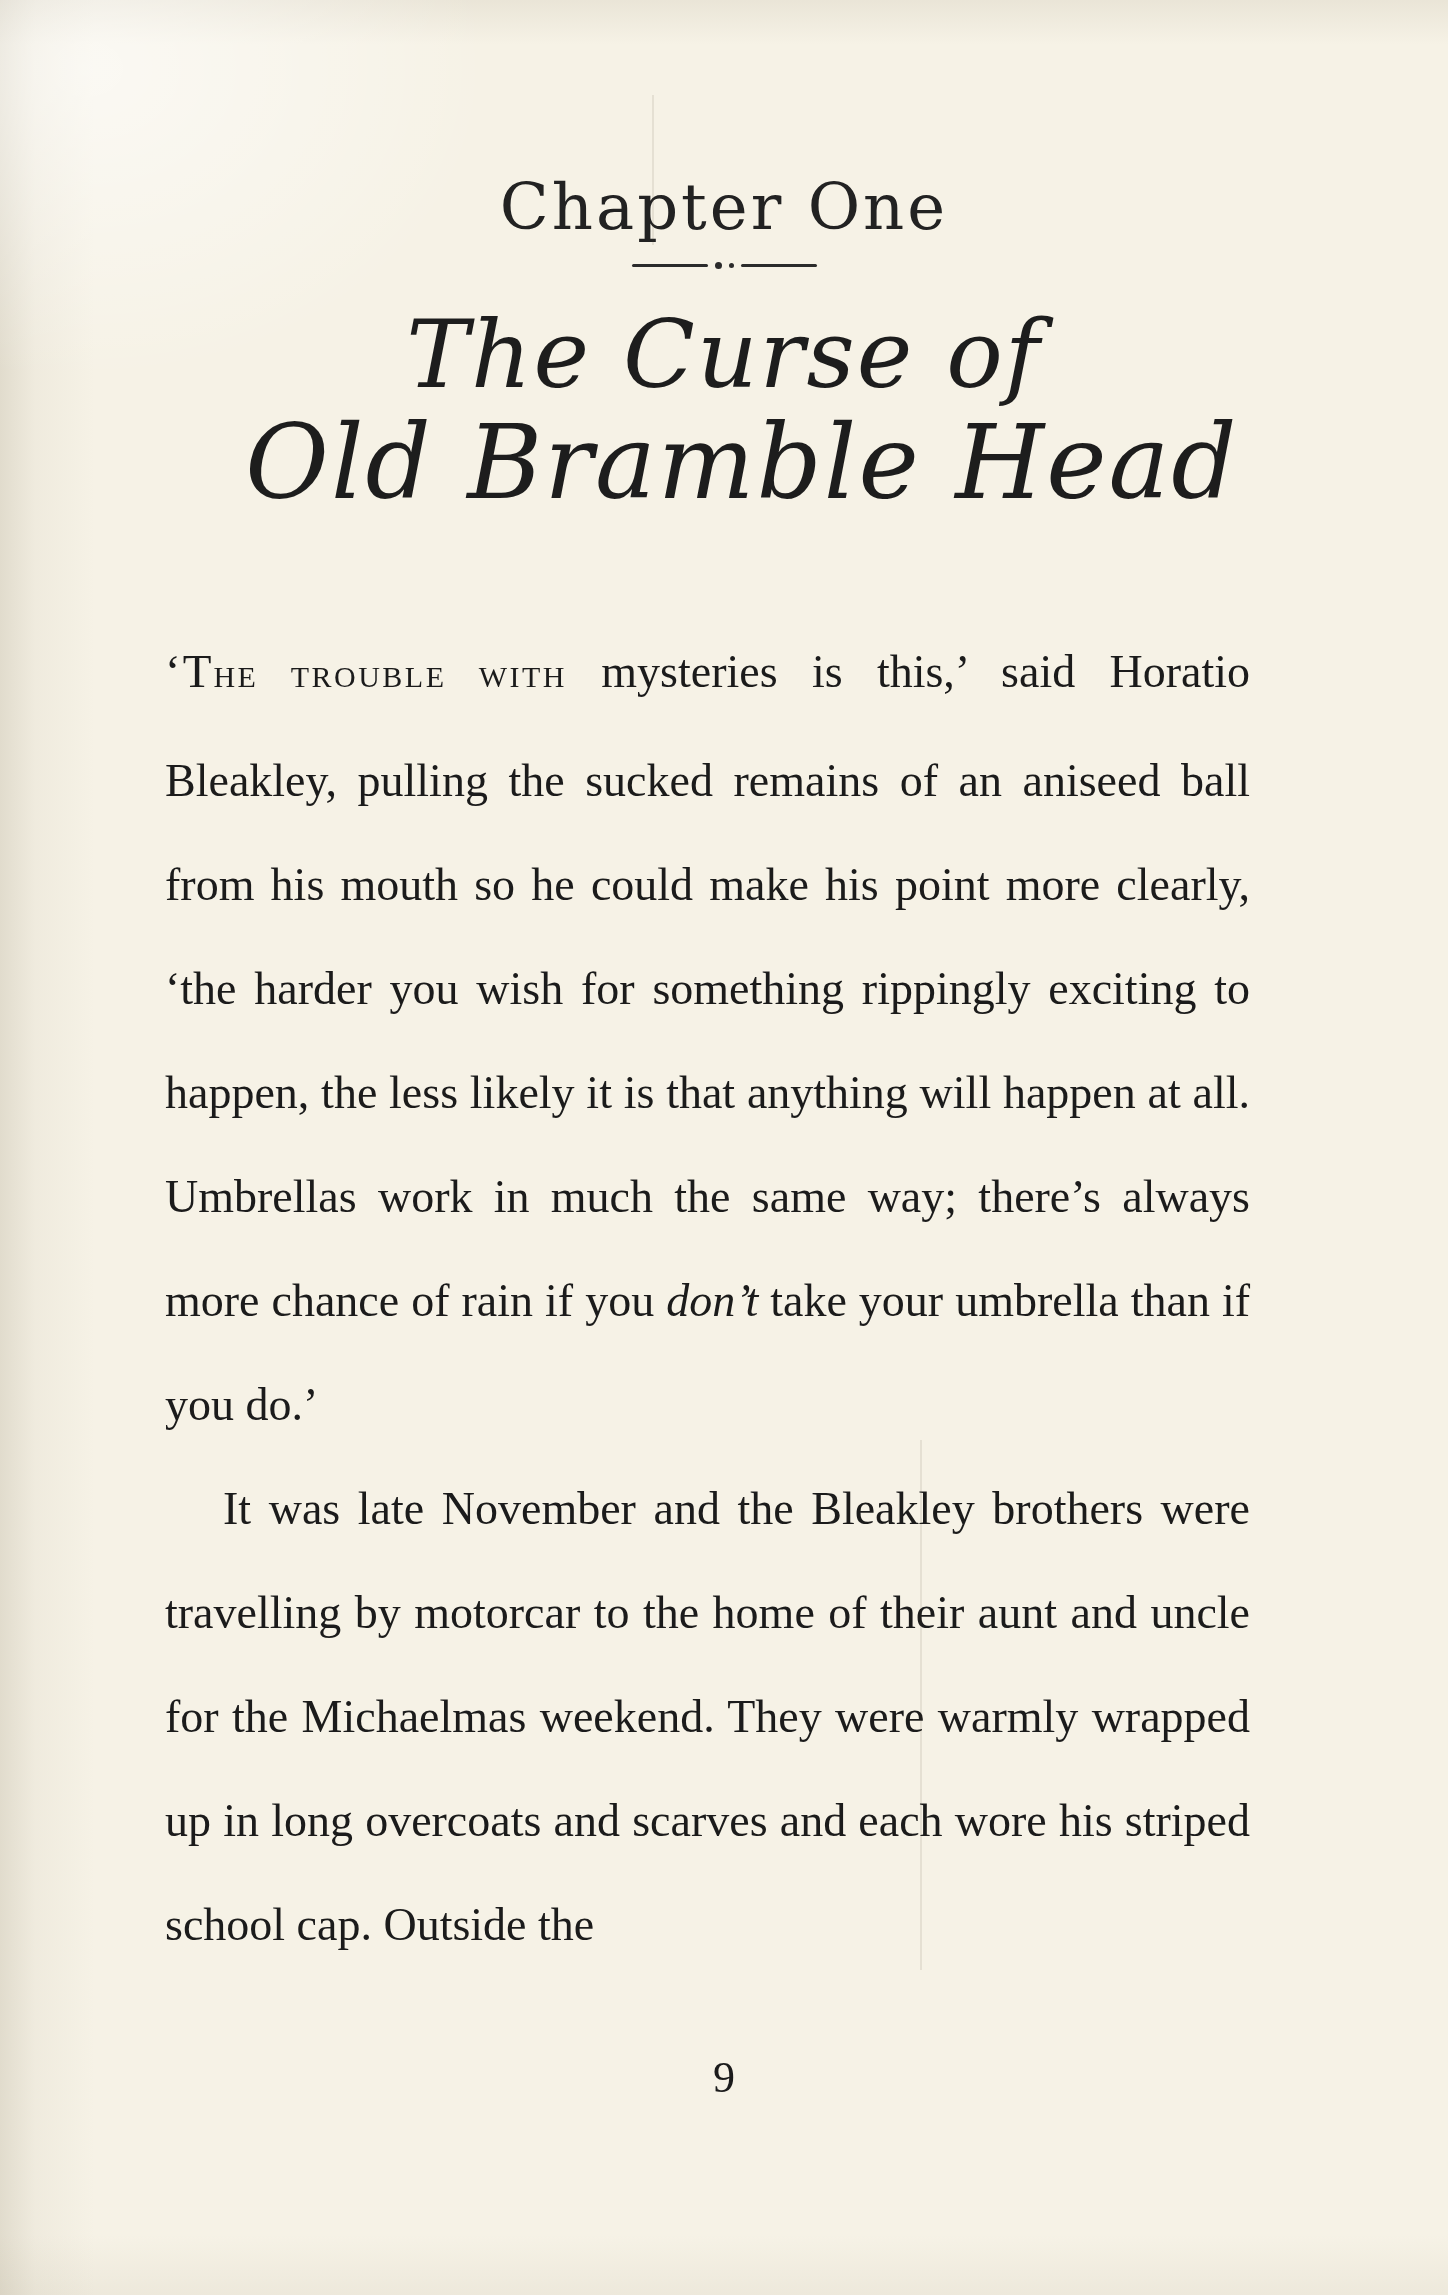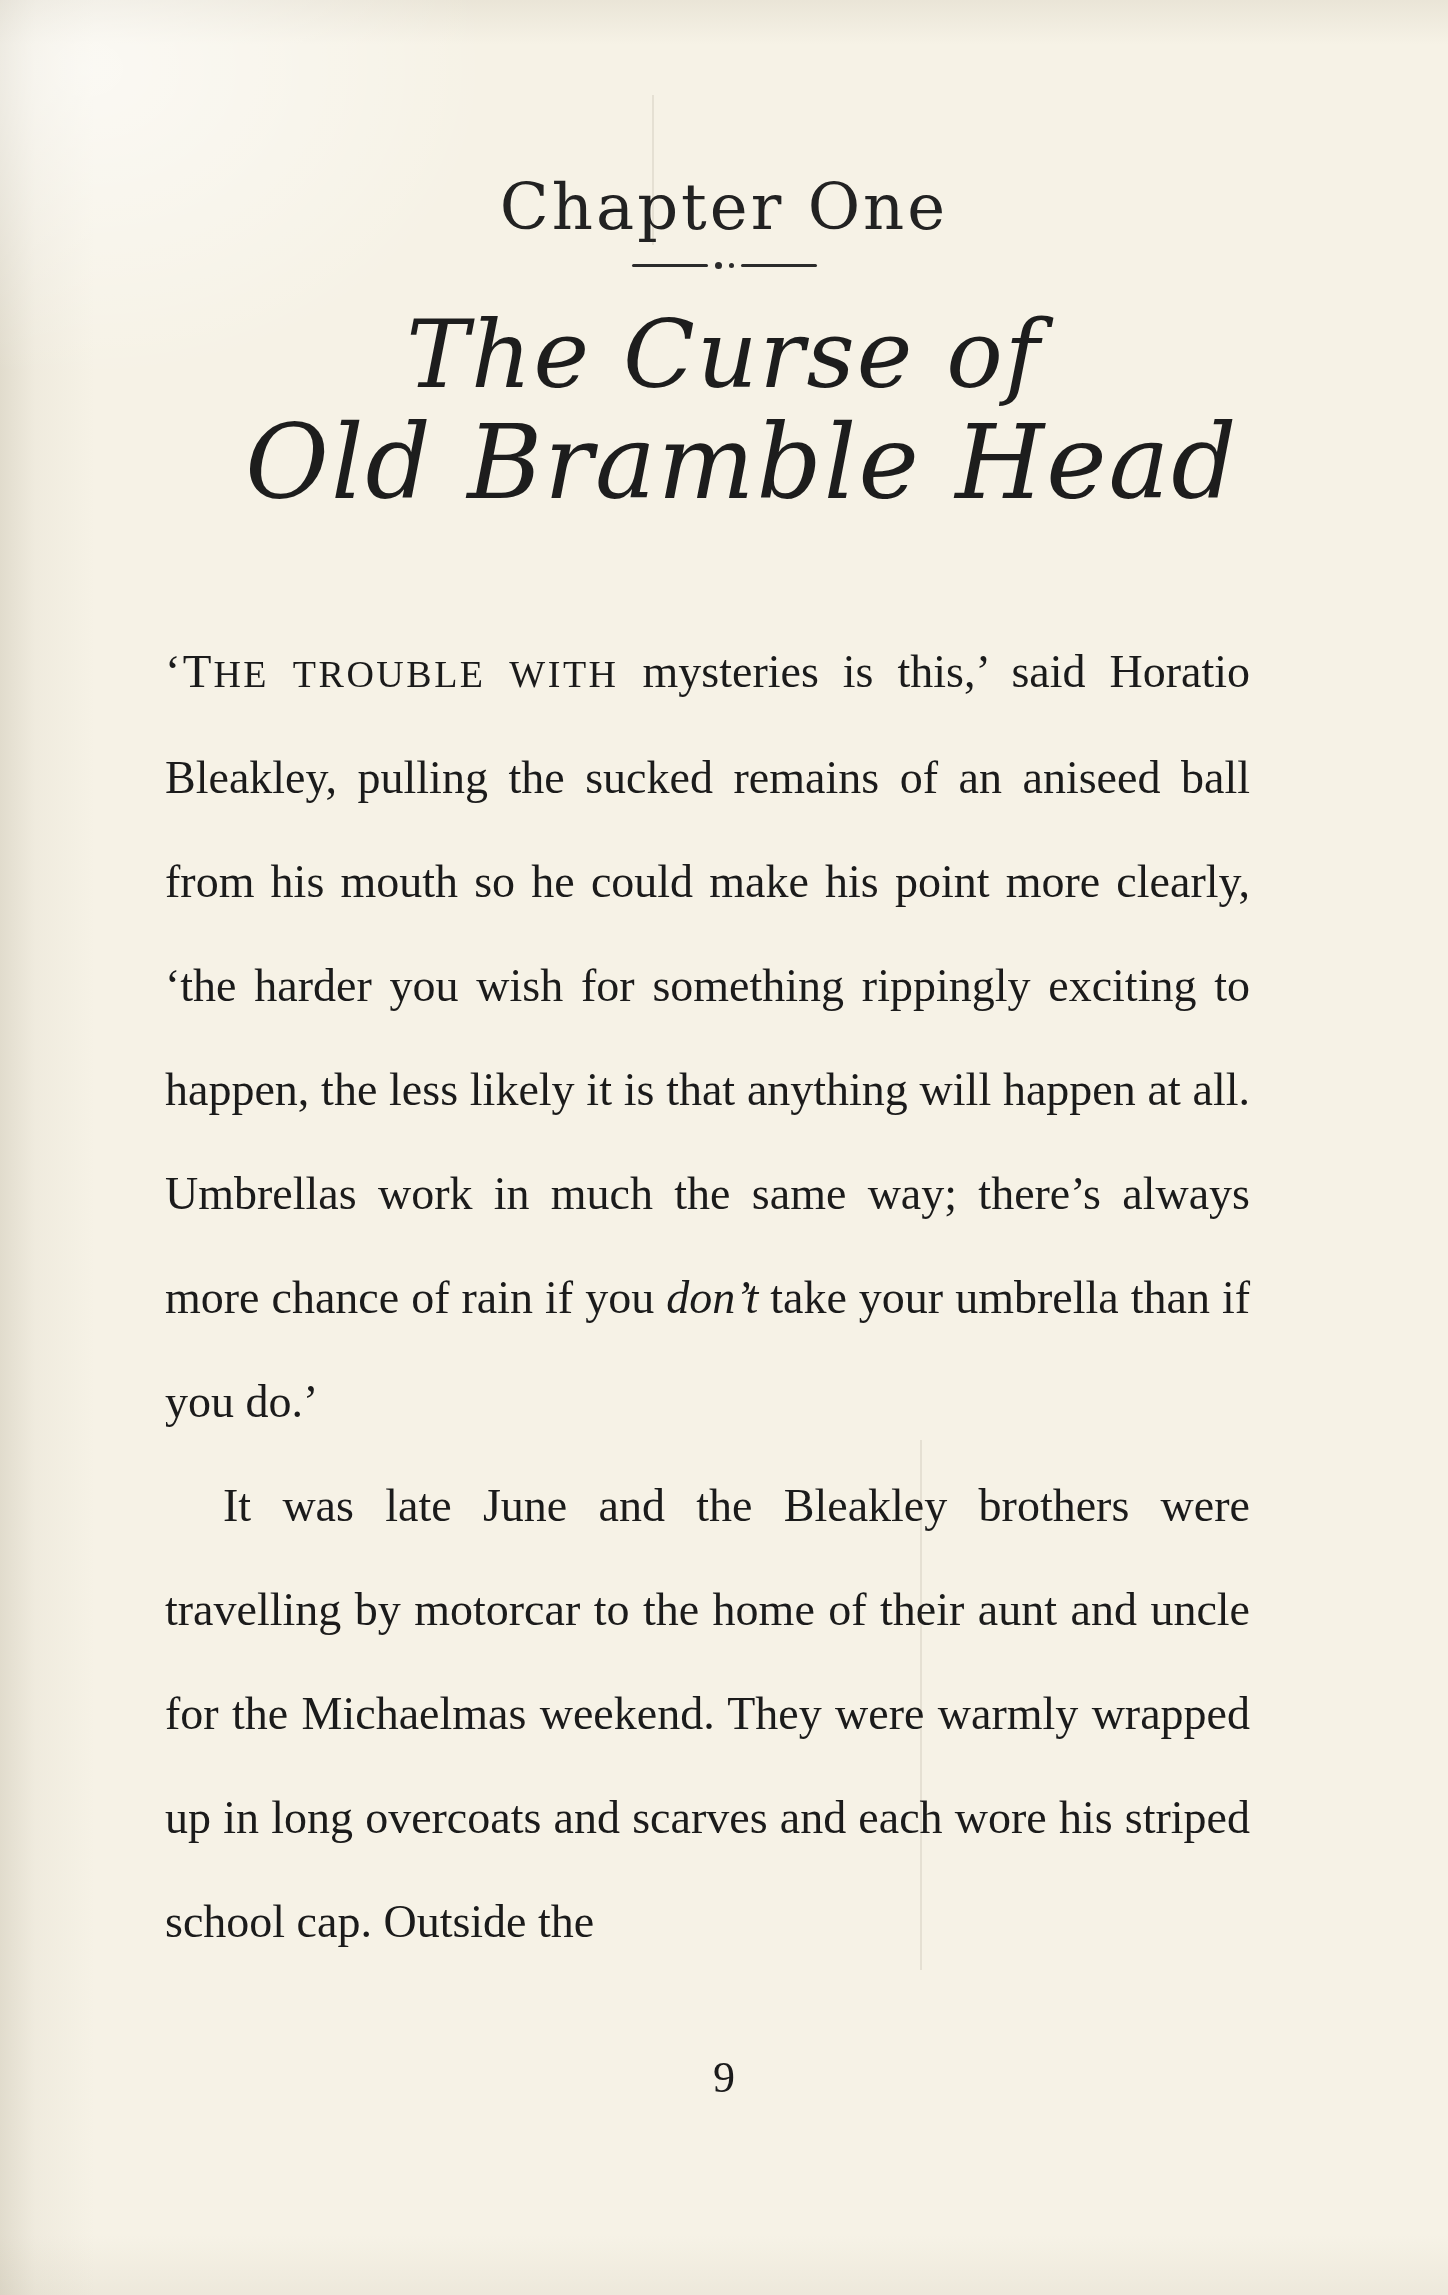--- a/index.html
+++ b/index.html
@@ -87,21 +87,21 @@
     text-align: justify;
     color: #1b1b1b;
   }
   .body-text p { margin: 0; }
   .para.indent { text-indent: 58px; }
   .lead-cap {
     font-size: 47px;
     letter-spacing: 2px;
   }
   .small-caps {
-    font-size: 38px;
+    font-size: 30px;
     letter-spacing: 2.5px;
   }
   .para em { font-style: italic; }
 
   
   .page-number {
     position: absolute;
     left: 0;
     right: 0;
     top: 2052px;
@@ -135,21 +135,21 @@
   </div>
 
   <h1 class="title">
     <span class="line1">The Curse of</span>
     <span class="line2">Old Bramble Head</span>
   </h1>
 
   <div class="body-text">
     <p class="para first"><span class="lead-cap">‘T</span><span class="small-caps">HE TROUBLE WITH</span><span> mysteries is this,’ said Horatio Bleakley, pulling the sucked remains of an aniseed ball from his mouth so he could make his point more clearly, ‘the harder you wish for something rippingly exciting to happen, the less likely it is that anything will happen at all. Umbrellas work in much the same way; there’s always more chance of rain if you </span><em>don’t</em><span> take your umbrella than if you do.’</span></p>
 
-    <p class="para indent">It was late June and the Bleakley brothers were travelling by motorcar to the home of their aunt and uncle for the Michaelmas weekend. They were warmly wrapped up in long overcoats and scarves and each wore his striped school cap. Outside the</p>
+    <p class="para indent">It was late November and the Bleakley brothers were travelling by motorcar to the home of their aunt and uncle for the Michaelmas weekend. They were warmly wrapped up in long overcoats and scarves and each wore his striped school cap. Outside the</p>
   </div>
 
   <div class="page-number">9</div>
 
   <div class="scan-streak streak-top"></div>
   <div class="scan-streak streak-bottom"></div>
 
 </div>
 
 </body></html>

